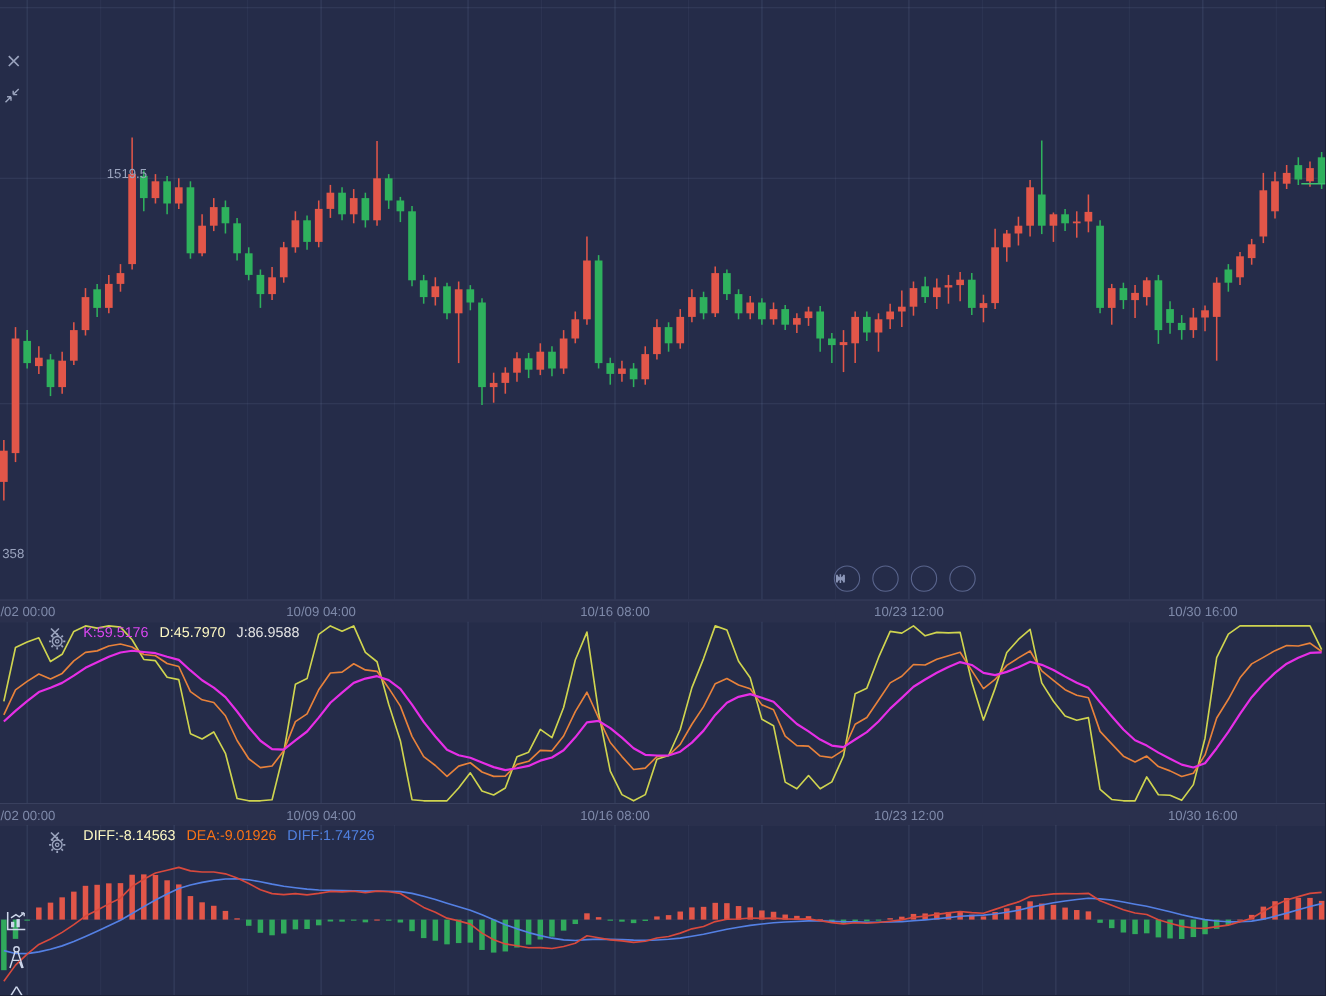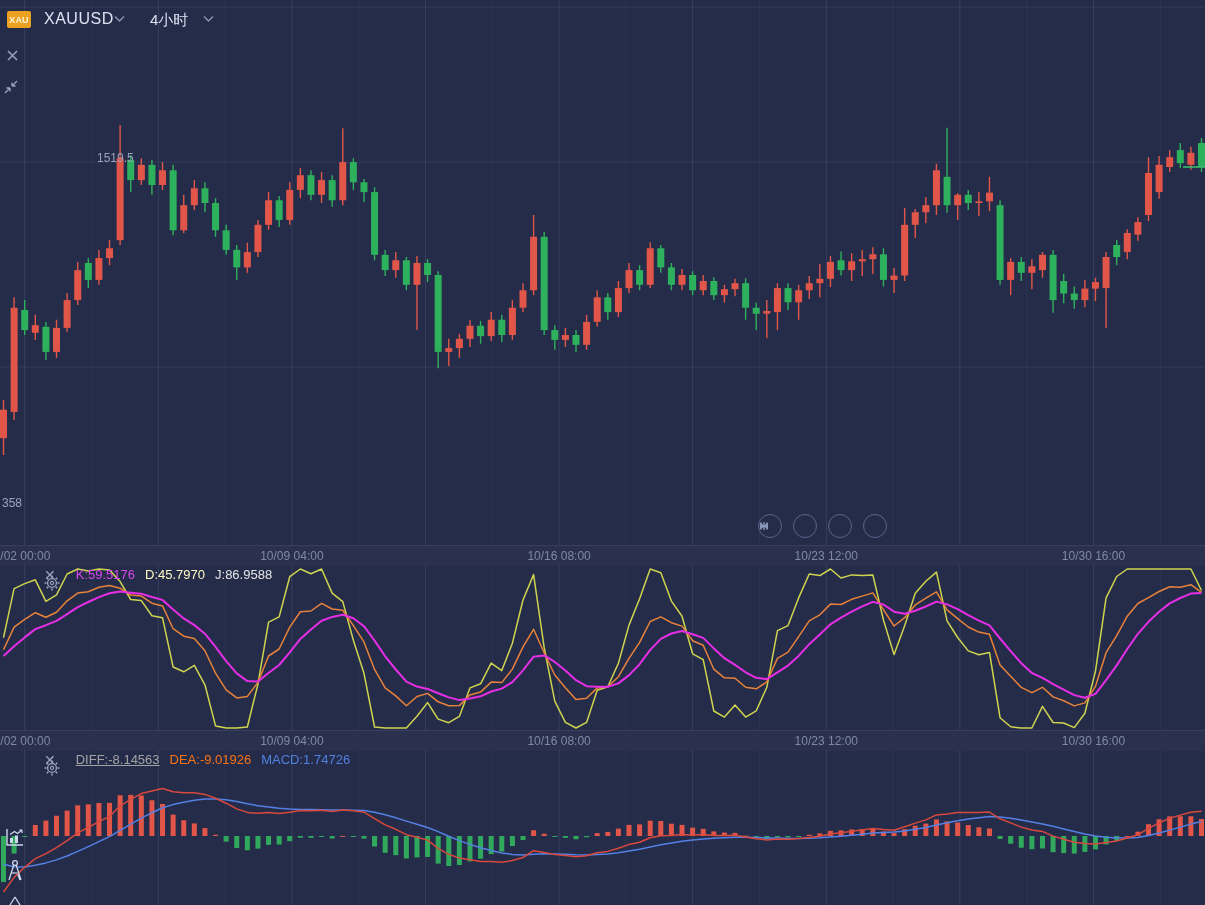--- a/index.html
+++ b/index.html
@@ -18,42 +18,27 @@
               border-top:1px solid rgba(150,163,201,0.14);z-index:5;overflow:hidden;}
   .axis-label{position:absolute;top:3px;font-size:12px;color:#7e89a9;white-space:nowrap;}
   .pane-header{position:absolute;z-index:25;display:flex;align-items:center;gap:10px;font-size:13px;}
   .pane-header .x{color:#9aa3bd;font-size:14px;line-height:14px;cursor:pointer;}
   .price-label{position:absolute;font-size:12px;color:#9aa3bd;z-index:6;margin-top:48px;}
   .navbtns{position:absolute;top:514px;left:758px;display:flex;gap:11px;z-index:26;}
   .navbtn{width:24px;height:24px;border:1px solid #59648c;border-radius:50%;box-sizing:border-box;
           display:flex;align-items:center;justify-content:center;cursor:pointer;}
   .toolcol{position:absolute;left:4px;z-index:28;}
   .kdj-k{color:#d946ef;} .kdj-d{color:#fef9c3;} .kdj-j{color:#e5e5e5;}
-  .m-diff{color:#a3a3a3;text-decoration:underline;} .m-dea{color:#f97316;} .m-macd{color:#5080e0;}
+  .m-diff{color:#fef9c3;} .m-dea{color:#f97316;} .m-macd{color:#5080e0;}
 </style>
 </head>
 <body>
 
 <div id="app">
 
-  <div class="topbar">
-    <div class="badge" id="badge" style="background: rgb(236, 162, 32);">XAU</div>
-    <div class="symbol">XAUUSD</div>
-    <div class="chev" style="left:114px;">
-      <svg width="11" height="8">
-          <path d="M1 1.5 L5.5 6 L10 1.5" fill="none" stroke="#8b96b8" stroke-width="1.4"></path>
-        </svg>
-    </div>
-    <div class="tf">4小时</div>
-    <div class="chev" style="left:203px;">
-      <svg width="11" height="8">
-          <path d="M1 1.5 L5.5 6 L10 1.5" fill="none" stroke="#8b96b8" stroke-width="1.4"></path>
-        </svg>
-    </div>
-  </div>
 
   <div class="iconbtn" style="left:6px;top:49px;">
     <svg width="13" height="13">
         <path d="M2 2 L11 11 M11 2 L2 11" stroke="#9aa3bd" stroke-width="1.5"></path>
       </svg>
   </div>
   <div class="iconbtn" style="left:3px;top:78px;">
     <svg width="16" height="17">
       <path d="M14 3 L9 8 M9 8 L9 4.4 M9 8 L12.6 8" stroke="#9aa3bd" stroke-width="1.3" fill="none"></path>
       <path d="M2 15 L7 10 M7 10 L7 13.6 M7 10 L3.4 10" stroke="#9aa3bd" stroke-width="1.3" fill="none"></path>
@@ -404,21 +389,21 @@
         <circle cx="8" cy="8" r="4.4" fill="none" stroke="#9aa3bd" stroke-width="1.3"></circle>
         <circle cx="8" cy="8" r="1.6" fill="none" stroke="#9aa3bd" stroke-width="1.1"></circle>
         <g stroke="#9aa3bd" stroke-width="1.6">
           <path d="M8 0.6 L8 2.6 M8 13.4 L8 15.4 M0.6 8 L2.6 8 M13.4 8 L15.4 8
                    M2.8 2.8 L4.2 4.2 M11.8 11.8 L13.2 13.2 M13.2 2.8 L11.8 4.2 M4.2 11.8 L2.8 13.2"></path>
         </g>
       </svg>
     </span>
     <span class="m-diff">DIFF:-8.14563</span>
     <span class="m-dea">DEA:-9.01926</span>
-    <span class="m-macd">MACD:1.74726</span>
+    <span class="m-macd">DIFF:1.74726</span>
   </div>
   <svg id="macd-svg" style="top:750px;" width="1205" height="155">
       <line x1="24.7" y1="0" x2="24.7" y2="155" stroke="#8fa0cc" stroke-opacity="0.16" stroke-width="1"></line>
       <line x1="91.5" y1="0" x2="91.5" y2="155" stroke="#8fa0cc" stroke-opacity="0.07" stroke-width="1"></line>
       <line x1="158.3" y1="0" x2="158.3" y2="155" stroke="#8fa0cc" stroke-opacity="0.16" stroke-width="1"></line>
       <line x1="225.10000000000002" y1="0" x2="225.10000000000002" y2="155" stroke="#8fa0cc" stroke-opacity="0.07" stroke-width="1"></line>
       <line x1="291.90000000000003" y1="0" x2="291.90000000000003" y2="155" stroke="#8fa0cc" stroke-opacity="0.16" stroke-width="1"></line>
       <line x1="358.70000000000005" y1="0" x2="358.70000000000005" y2="155" stroke="#8fa0cc" stroke-opacity="0.07" stroke-width="1"></line>
       <line x1="425.50000000000006" y1="0" x2="425.50000000000006" y2="155" stroke="#8fa0cc" stroke-opacity="0.16" stroke-width="1"></line>
       <line x1="492.30000000000007" y1="0" x2="492.30000000000007" y2="155" stroke="#8fa0cc" stroke-opacity="0.07" stroke-width="1"></line>

